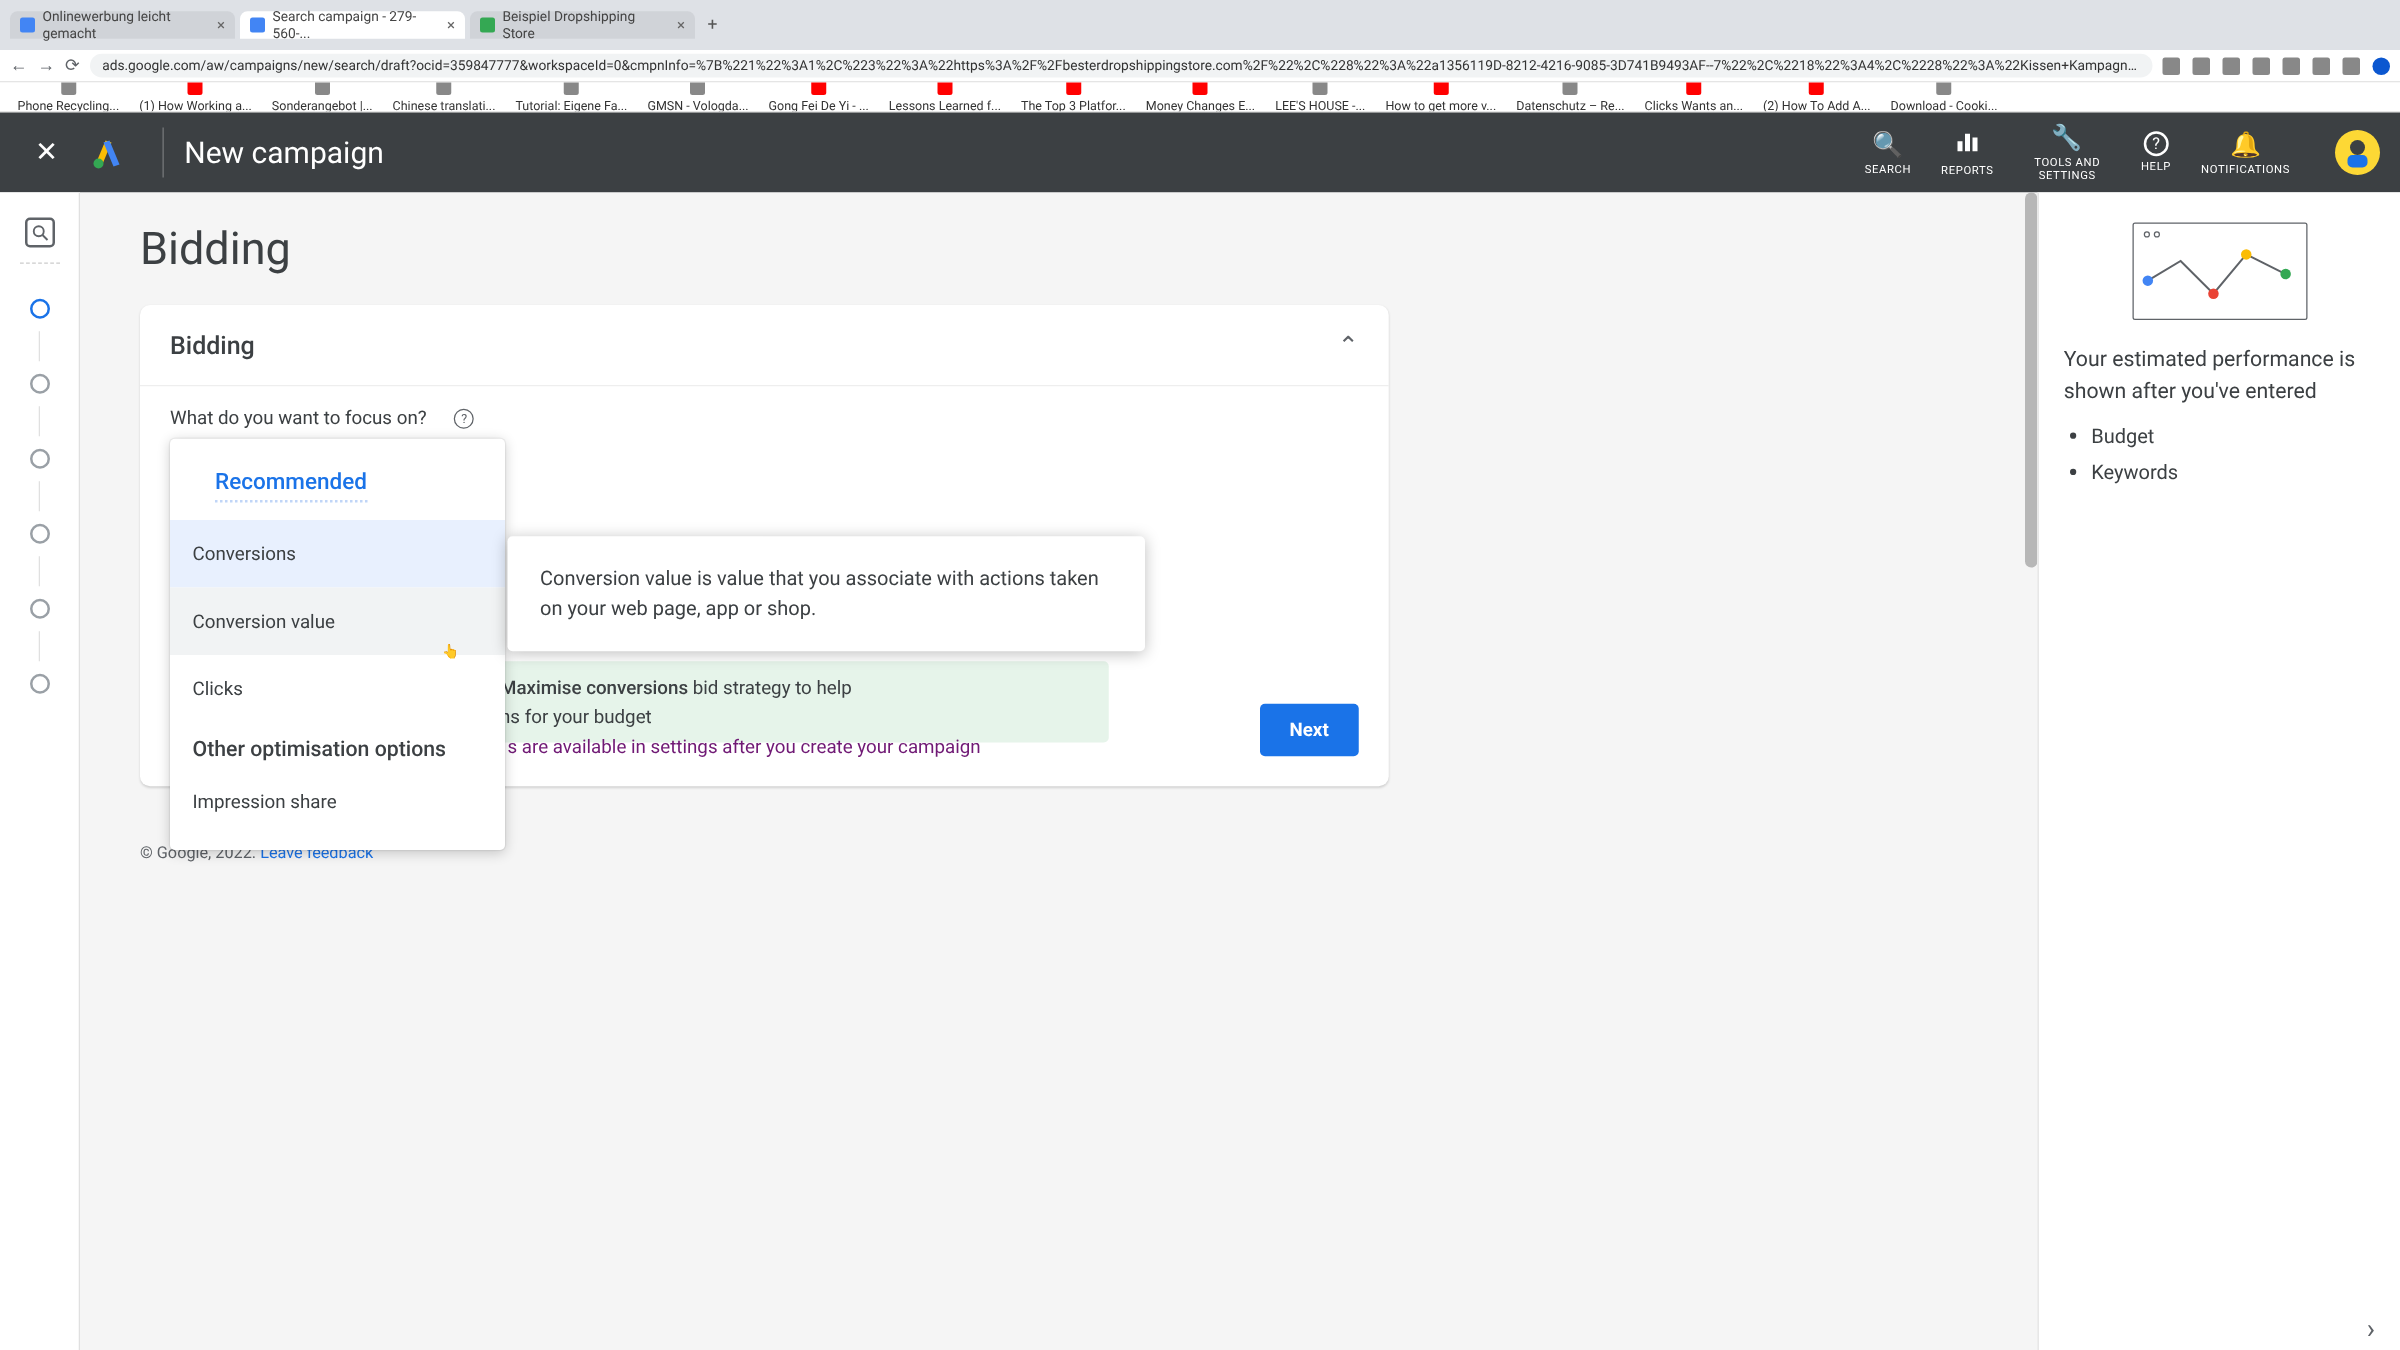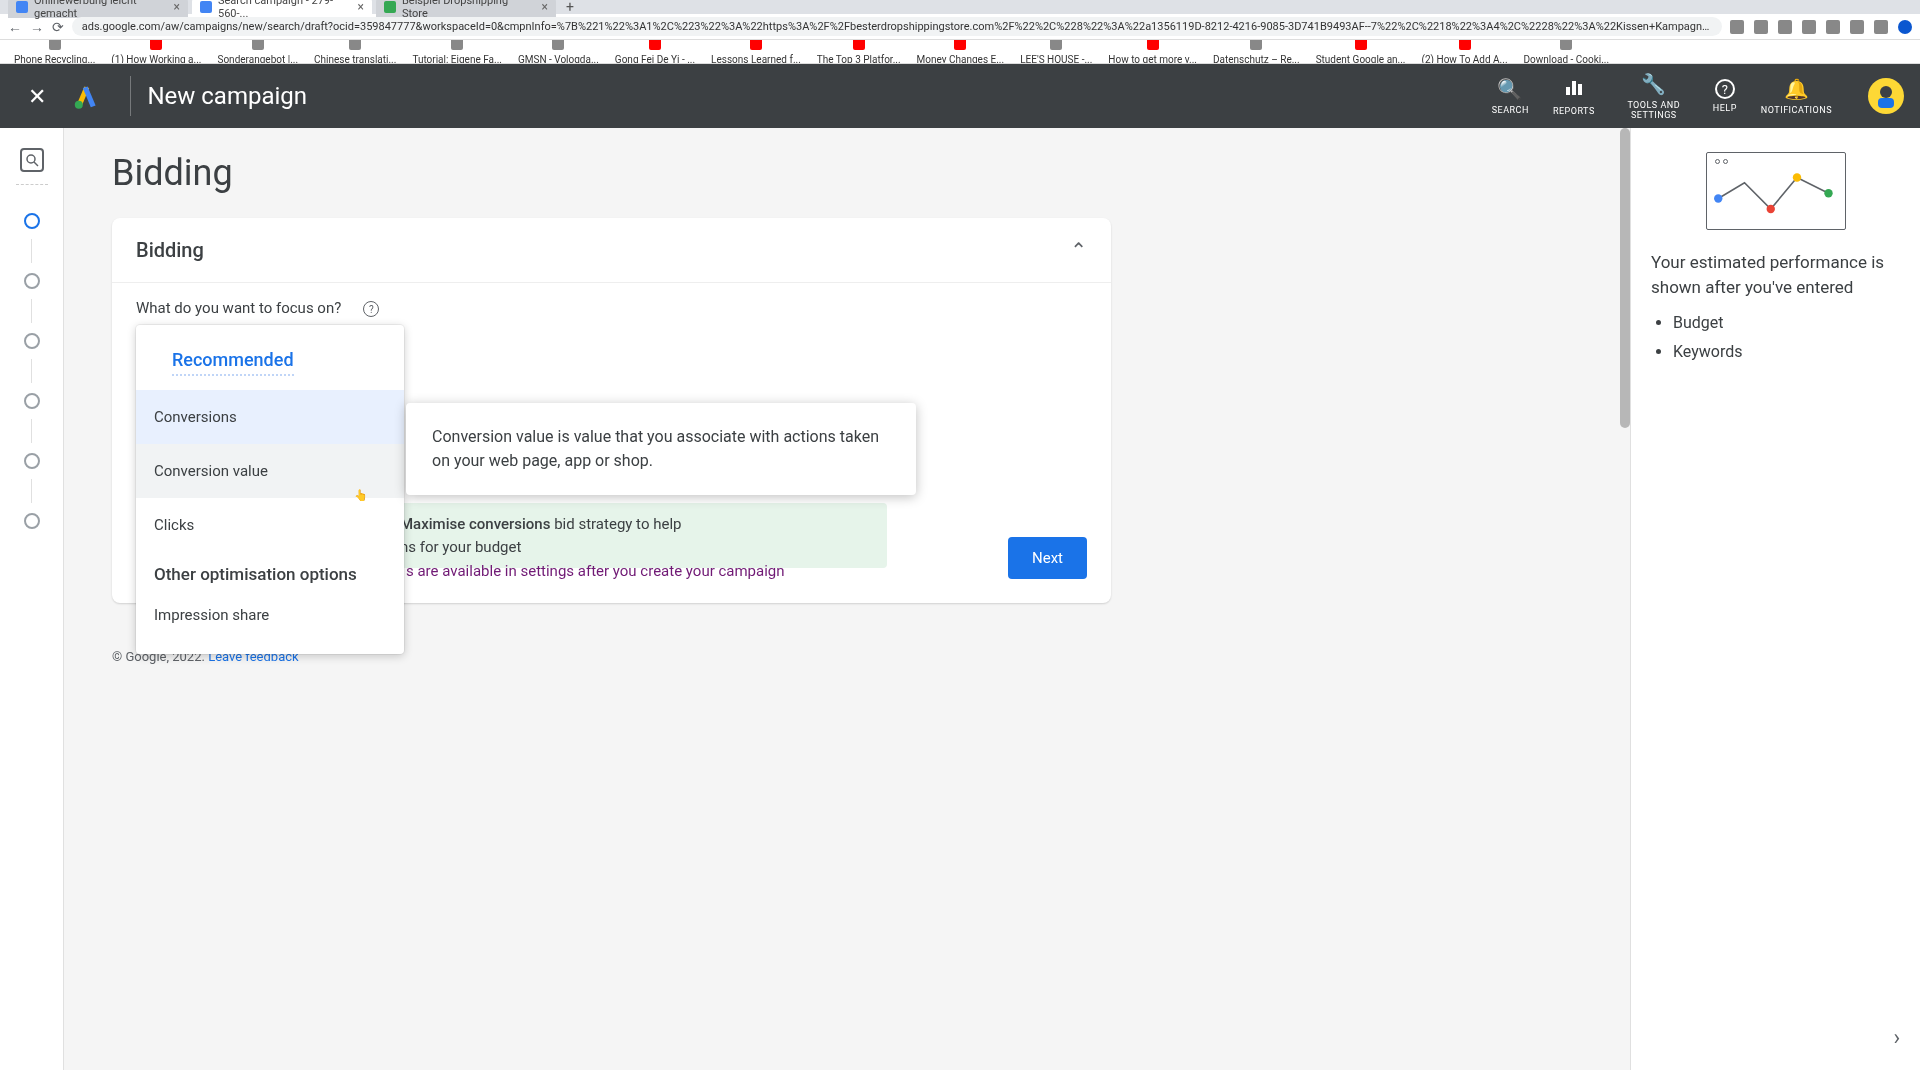--- a/index.html
+++ b/index.html
@@ -1,19 +1,19 @@
 <!DOCTYPE html>
 <html><head>
 <meta charset="utf-8">
 <style>
 * { margin: 0; padding: 0; box-sizing: border-box; font-family: Roboto, Arial, sans-serif; }
 body { background: #fff; overflow: hidden; }
 
 
-.browser-chrome { background: #dee1e6; height: 14px; display: flex; align-items: center; padding: 0 8px; gap: 4px; }
+.browser-chrome { background: #dee1e6; height: 40px; display: flex; align-items: center; padding: 0 8px; gap: 4px; }
 .tab { background: #fff; border-radius: 6px 6px 0 0; padding: 4px 8px; display: flex; align-items: center; gap: 6px; font-size: 11px; color: #444; max-width: 180px; height: 22px; }
 .tab.active { background: #fff; }
 .tab.inactive { background: #d0d3d8; }
 .tab-favicon { width: 12px; height: 12px; background: #4285f4; border-radius: 2px; flex-shrink: 0; }
 .tab-close { font-size: 12px; color: #666; cursor: pointer; }
 .new-tab { width: 20px; height: 20px; display: flex; align-items: center; justify-content: center; color: #555; font-size: 14px; }
 
 .url-bar { background: #fff; height: 26px; display: flex; align-items: center; padding: 2px 8px; gap: 8px; border-bottom: 1px solid #ddd; }
 .nav-icon { color: #5f6368; font-size: 14px; cursor: pointer; }
 .url-field { flex: 1; background: #f1f3f4; border-radius: 12px; padding: 3px 10px; font-size: 11px; color: #333; overflow: hidden; white-space: nowrap; text-overflow: ellipsis; }
@@ -70,21 +70,21 @@
 .hand-cursor { position: absolute; right: 36px; bottom: -4px; font-size: 11px; }
 
 .tooltip-box { position: absolute; left: 294px; top: 120px; width: 510px; background: #fff; border-radius: 4px; box-shadow: 0 2px 12px rgba(0,0,0,0.25); padding: 22px 26px; z-index: 20; font-size: 16px; color: #3c4043; line-height: 1.5; }
 
 .green-banner { position: absolute; left: 270px; top: 220px; background: #e6f4ea; border-radius: 4px; padding: 10px 18px; width: 505px; font-size: 15px; color: #3c4043; line-height: 1.5; z-index: 5; }
 .green-banner b { font-weight: 500; }
 
 .alt-strategies { position: absolute; left: 294px; top: 279px; font-size: 15px; color: #701a75; z-index: 5; }
 
 .next-row { display: flex; justify-content: flex-end; margin-top: 220px; }
-.next-btn { background: #1a73e8; color: #fff; border: none; border-radius: 4px; padding: 12px 24px; font-size: 15px; font-weight: 400; cursor: pointer; }
+.next-btn { background: #1a73e8; color: #fff; border: none; border-radius: 4px; padding: 12px 24px; font-size: 15px; font-weight: 700; cursor: pointer; }
 
 .footer-text { font-size: 13px; color: #5f6368; margin-top: 46px; }
 .footer-text a { color: #1a73e8; text-decoration: none; }
 
 
 .right-panel { width: 290px; background: #fff; border-left: 1px solid #e0e0e0; padding: 24px 20px; position: relative; }
 .chart-box { border: 1.5px solid #5f6368; border-radius: 2px; height: 78px; width: 140px; margin: 0 auto 20px; position: relative; padding: 8px; }
 .chart-dots { position: absolute; top: 6px; left: 8px; display: flex; gap: 3px; }
 .chart-dots span { width: 5px; height: 5px; border: 1px solid #5f6368; border-radius: 50%; }
 .chart-svg { position: absolute; inset: 14px 6px 6px 6px; }
@@ -180,21 +180,21 @@
   <div class="bookmark">
       <div class="bookmark-favicon" style="background:#f00"></div>
       <span>How to get more v...</span>
     </div>
   <div class="bookmark">
       <div class="bookmark-favicon"></div>
       <span>Datenschutz – Re...</span>
     </div>
   <div class="bookmark">
       <div class="bookmark-favicon" style="background:#f00"></div>
-      <span>Student Google an...</span>
+      <span>Clicks Wants an...</span>
     </div>
   <div class="bookmark">
       <div class="bookmark-favicon" style="background:#f00"></div>
       <span>(2) How To Add A...</span>
     </div>
   <div class="bookmark">
       <div class="bookmark-favicon"></div>
       <span>Download - Cooki...</span>
     </div>
 </div>

